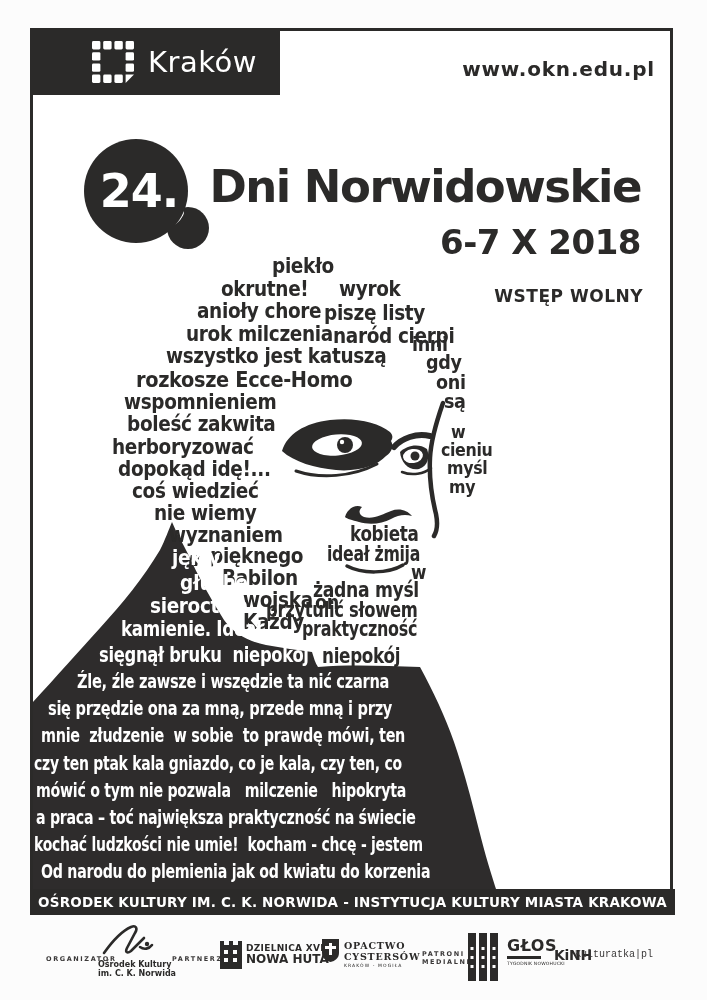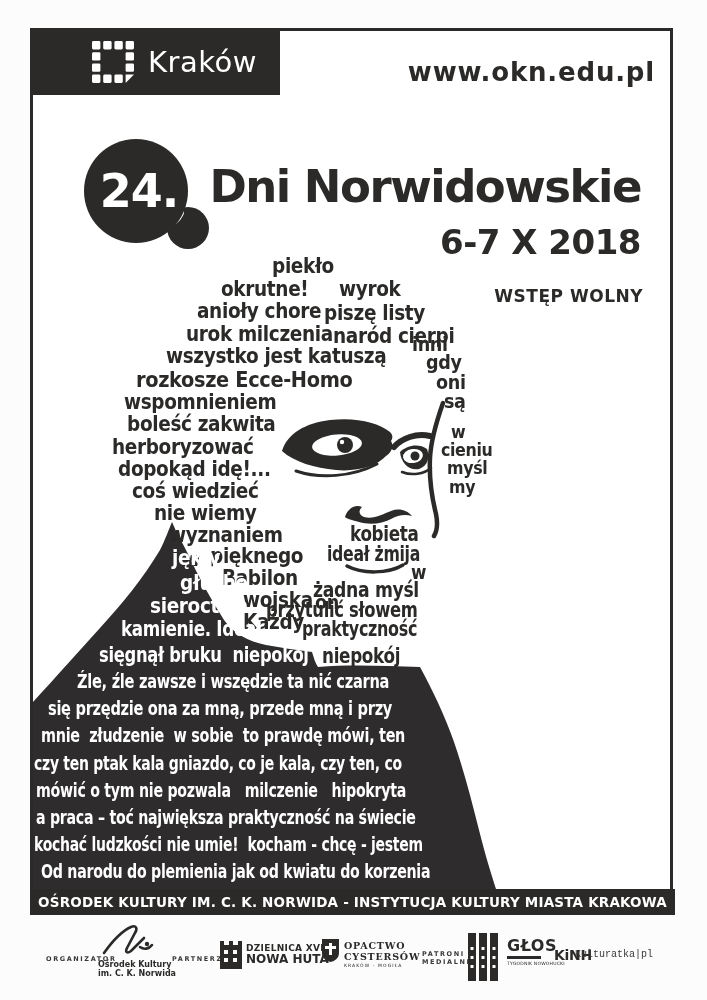--- a/index.html
+++ b/index.html
@@ -5,21 +5,21 @@
   html,body{margin:0;padding:0;background:#fcfcfc;}
   .page{position:relative;width:707px;height:1000px;background:#fcfcfc;overflow:hidden;
         font-family:"DejaVu Sans",sans-serif;color:#2b2a29;}
   .poster{position:absolute;left:30px;top:28px;width:637px;height:881px;
           border:3px solid #2b2a29;background:#ffffff;}
   
   .krk-box{position:absolute;left:30px;top:28px;width:218px;height:67px;background:#2b2a29;
            display:flex;align-items:center;z-index:6;padding-left:32px;}
   .krk-icon{margin-left:30px;width:42px;height:42px;}
   .krk-label{color:#fff;font-size:29px;font-weight:500;margin-left:14px;letter-spacing:.5px;}
-  .site{position:absolute;top:57px;right:52px;font-size:26px;font-weight:bold;
+  .site{position:absolute;top:57px;right:52px;font-size:20px;font-weight:bold;
         letter-spacing:.8px;z-index:6;text-align:center;}
   
   .badge-big{position:absolute;left:84px;top:139px;width:104px;height:104px;border-radius:50%;
              background:#2b2a29;z-index:5;display:flex;align-items:center;justify-content:center;}
   .badge-num{color:#ffffff;font-size:46px;font-weight:bold;letter-spacing:-1px;padding-left:6px;}
   .badge-small{position:absolute;left:167px;top:207px;width:42px;height:42px;border-radius:50%;
                background:#2b2a29;z-index:4;}
   .badge-comma{position:absolute;left:158px;top:210px;width:28px;height:15px;border-radius:50%;
                background:#fff;transform:rotate(-38deg);z-index:5;}
   

